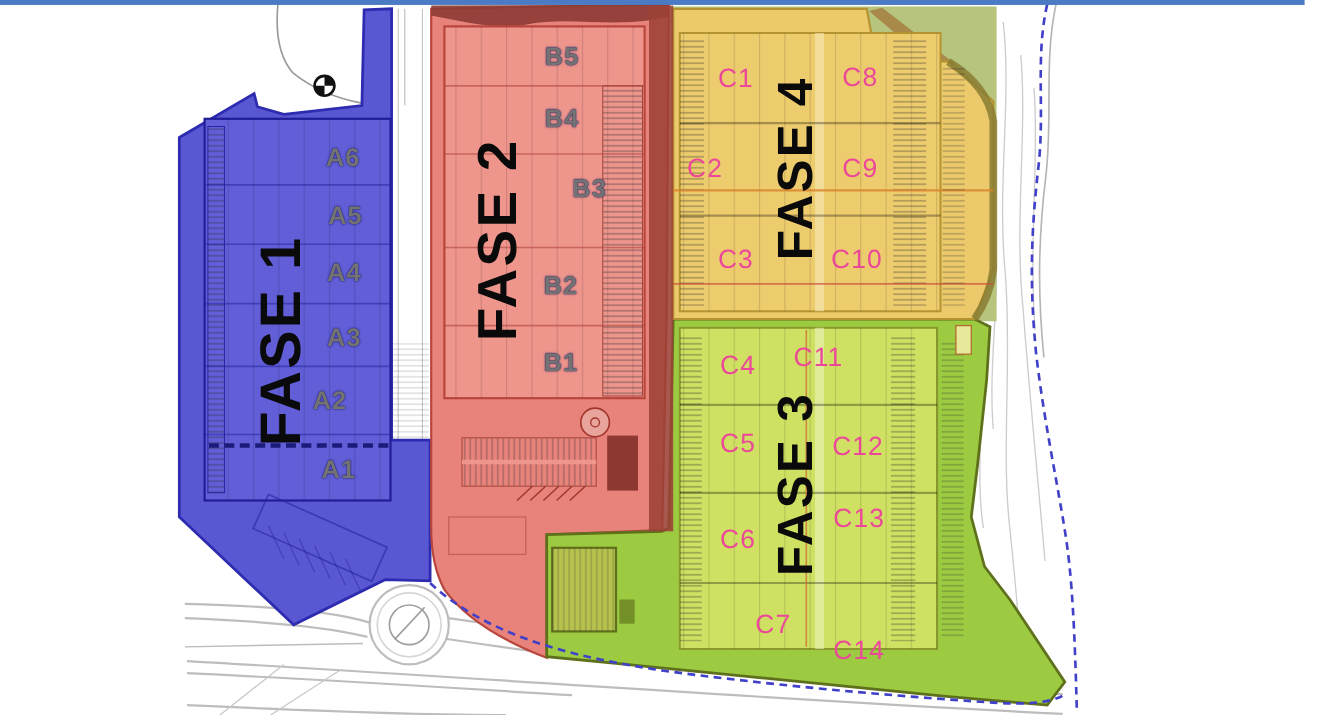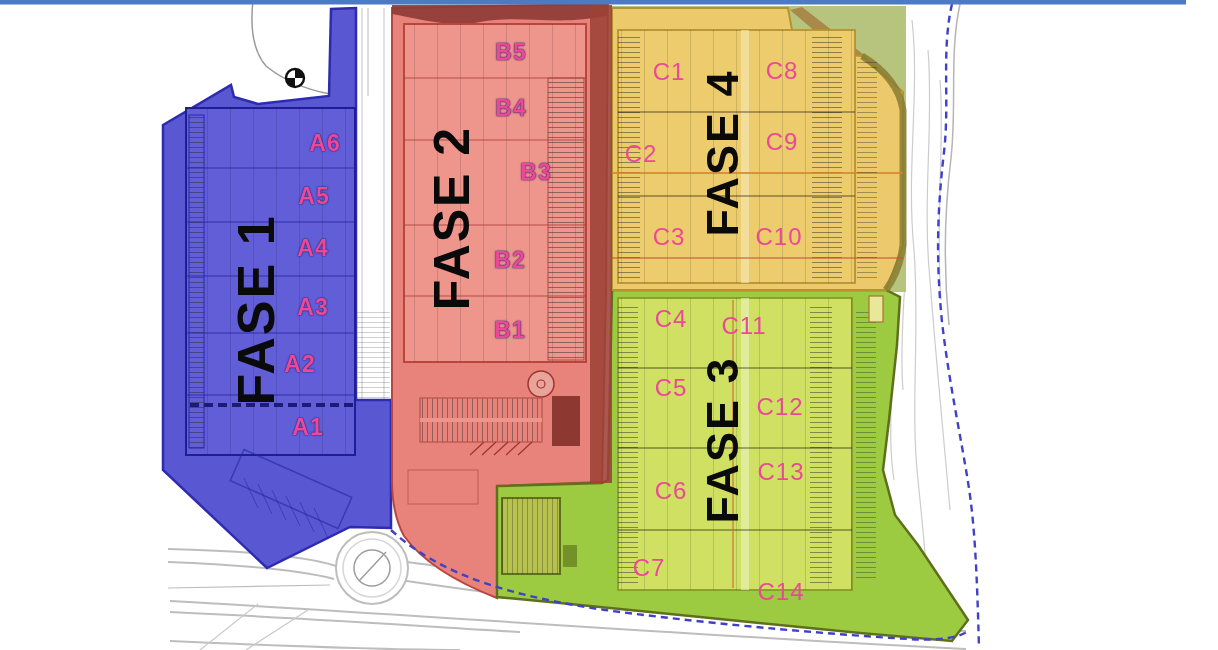--- a/index.html
+++ b/index.html
@@ -6,21 +6,21 @@
   #stage{
     position:relative;width:1218px;height:650px;overflow:hidden;
     background:#ffffff;font-family:"Liberation Sans",sans-serif;
   }
   #plan-svg{position:absolute;left:0;top:0;}
   .ulabel{
     position:absolute;transform:translate(-50%,-50%);
     font-weight:bold;font-size:23px;letter-spacing:1px;white-space:nowrap;
   }
   .ulabel.light{
-    color:#ec4899;
+    color:#737373;
     text-shadow:0 0 2px rgba(30,30,100,.9),0 0 1px rgba(30,30,100,.9);
   }
   .ulabel.dark{color:#ec4899;font-weight:400;font-size:24px;}
   .fase{
     position:absolute;transform:translate(-50%,-50%) rotate(-90deg);
     font-weight:800;color:#0a0a0a;white-space:nowrap;letter-spacing:2px;
   }
 </style>
 </head>
 <body>
@@ -196,42 +196,42 @@
     <path d="M295,78 L295,69 A9,9 0 0 1 304,78 Z" fill="#111111"></path>
     <path d="M295,78 L295,87 A9,9 0 0 1 286,78 Z" fill="#111111"></path>
   </g>
 </svg>
 
 <div class="fase" style="left:256px;top:310px;font-size:52px">FASE 1</div>
 <div class="fase" style="left:452px;top:218px;font-size:50px">FASE 2</div>
 <div class="fase" style="left:723px;top:440px;font-size:45px">FASE 3</div>
 <div class="fase" style="left:723px;top:153px;font-size:45px">FASE 4</div>
 
-<div class="ulabel light" style="left:325px;top:143px">A6</div>
+<div class="ulabel light" style="left:312px;top:143px">A6</div>
 <div class="ulabel light" style="left:314px;top:196px">A5</div>
 <div class="ulabel light" style="left:313px;top:248px">A4</div>
 <div class="ulabel light" style="left:313px;top:307px">A3</div>
 <div class="ulabel light" style="left:300px;top:364px">A2</div>
 <div class="ulabel light" style="left:308px;top:427px">A1</div>
 
 <div class="ulabel light" style="left:511px;top:52px">B5</div>
 <div class="ulabel light" style="left:511px;top:108px">B4</div>
 <div class="ulabel light" style="left:536px;top:172px">B3</div>
 <div class="ulabel light" style="left:510px;top:260px">B2</div>
 <div class="ulabel light" style="left:510px;top:330px">B1</div>
 
 <div class="ulabel dark" style="left:669px;top:72px">C1</div>
 <div class="ulabel dark" style="left:641px;top:154px">C2</div>
 <div class="ulabel dark" style="left:669px;top:237px">C3</div>
 <div class="ulabel dark" style="left:782px;top:71px">C8</div>
-<div class="ulabel dark" style="left:782px;top:142px">C9</div>
+<div class="ulabel dark" style="left:782px;top:154px">C9</div>
 <div class="ulabel dark" style="left:779px;top:237px">C10</div>
 
-<div class="ulabel dark" style="left:671px;top:319px">C4</div>
-<div class="ulabel dark" style="left:671px;top:388px">C5</div>
+<div class="ulabel dark" style="left:671px;top:333px">C4</div>
+<div class="ulabel dark" style="left:671px;top:404px">C5</div>
 <div class="ulabel dark" style="left:671px;top:491px">C6</div>
-<div class="ulabel dark" style="left:649px;top:568px">C7</div>
+<div class="ulabel dark" style="left:703px;top:568px">C7</div>
 <div class="ulabel dark" style="left:744px;top:326px">C11</div>
 <div class="ulabel dark" style="left:780px;top:407px">C12</div>
 <div class="ulabel dark" style="left:781px;top:472px">C13</div>
 <div class="ulabel dark" style="left:781px;top:592px">C14</div>
 
 </div>
 
 </body></html>

